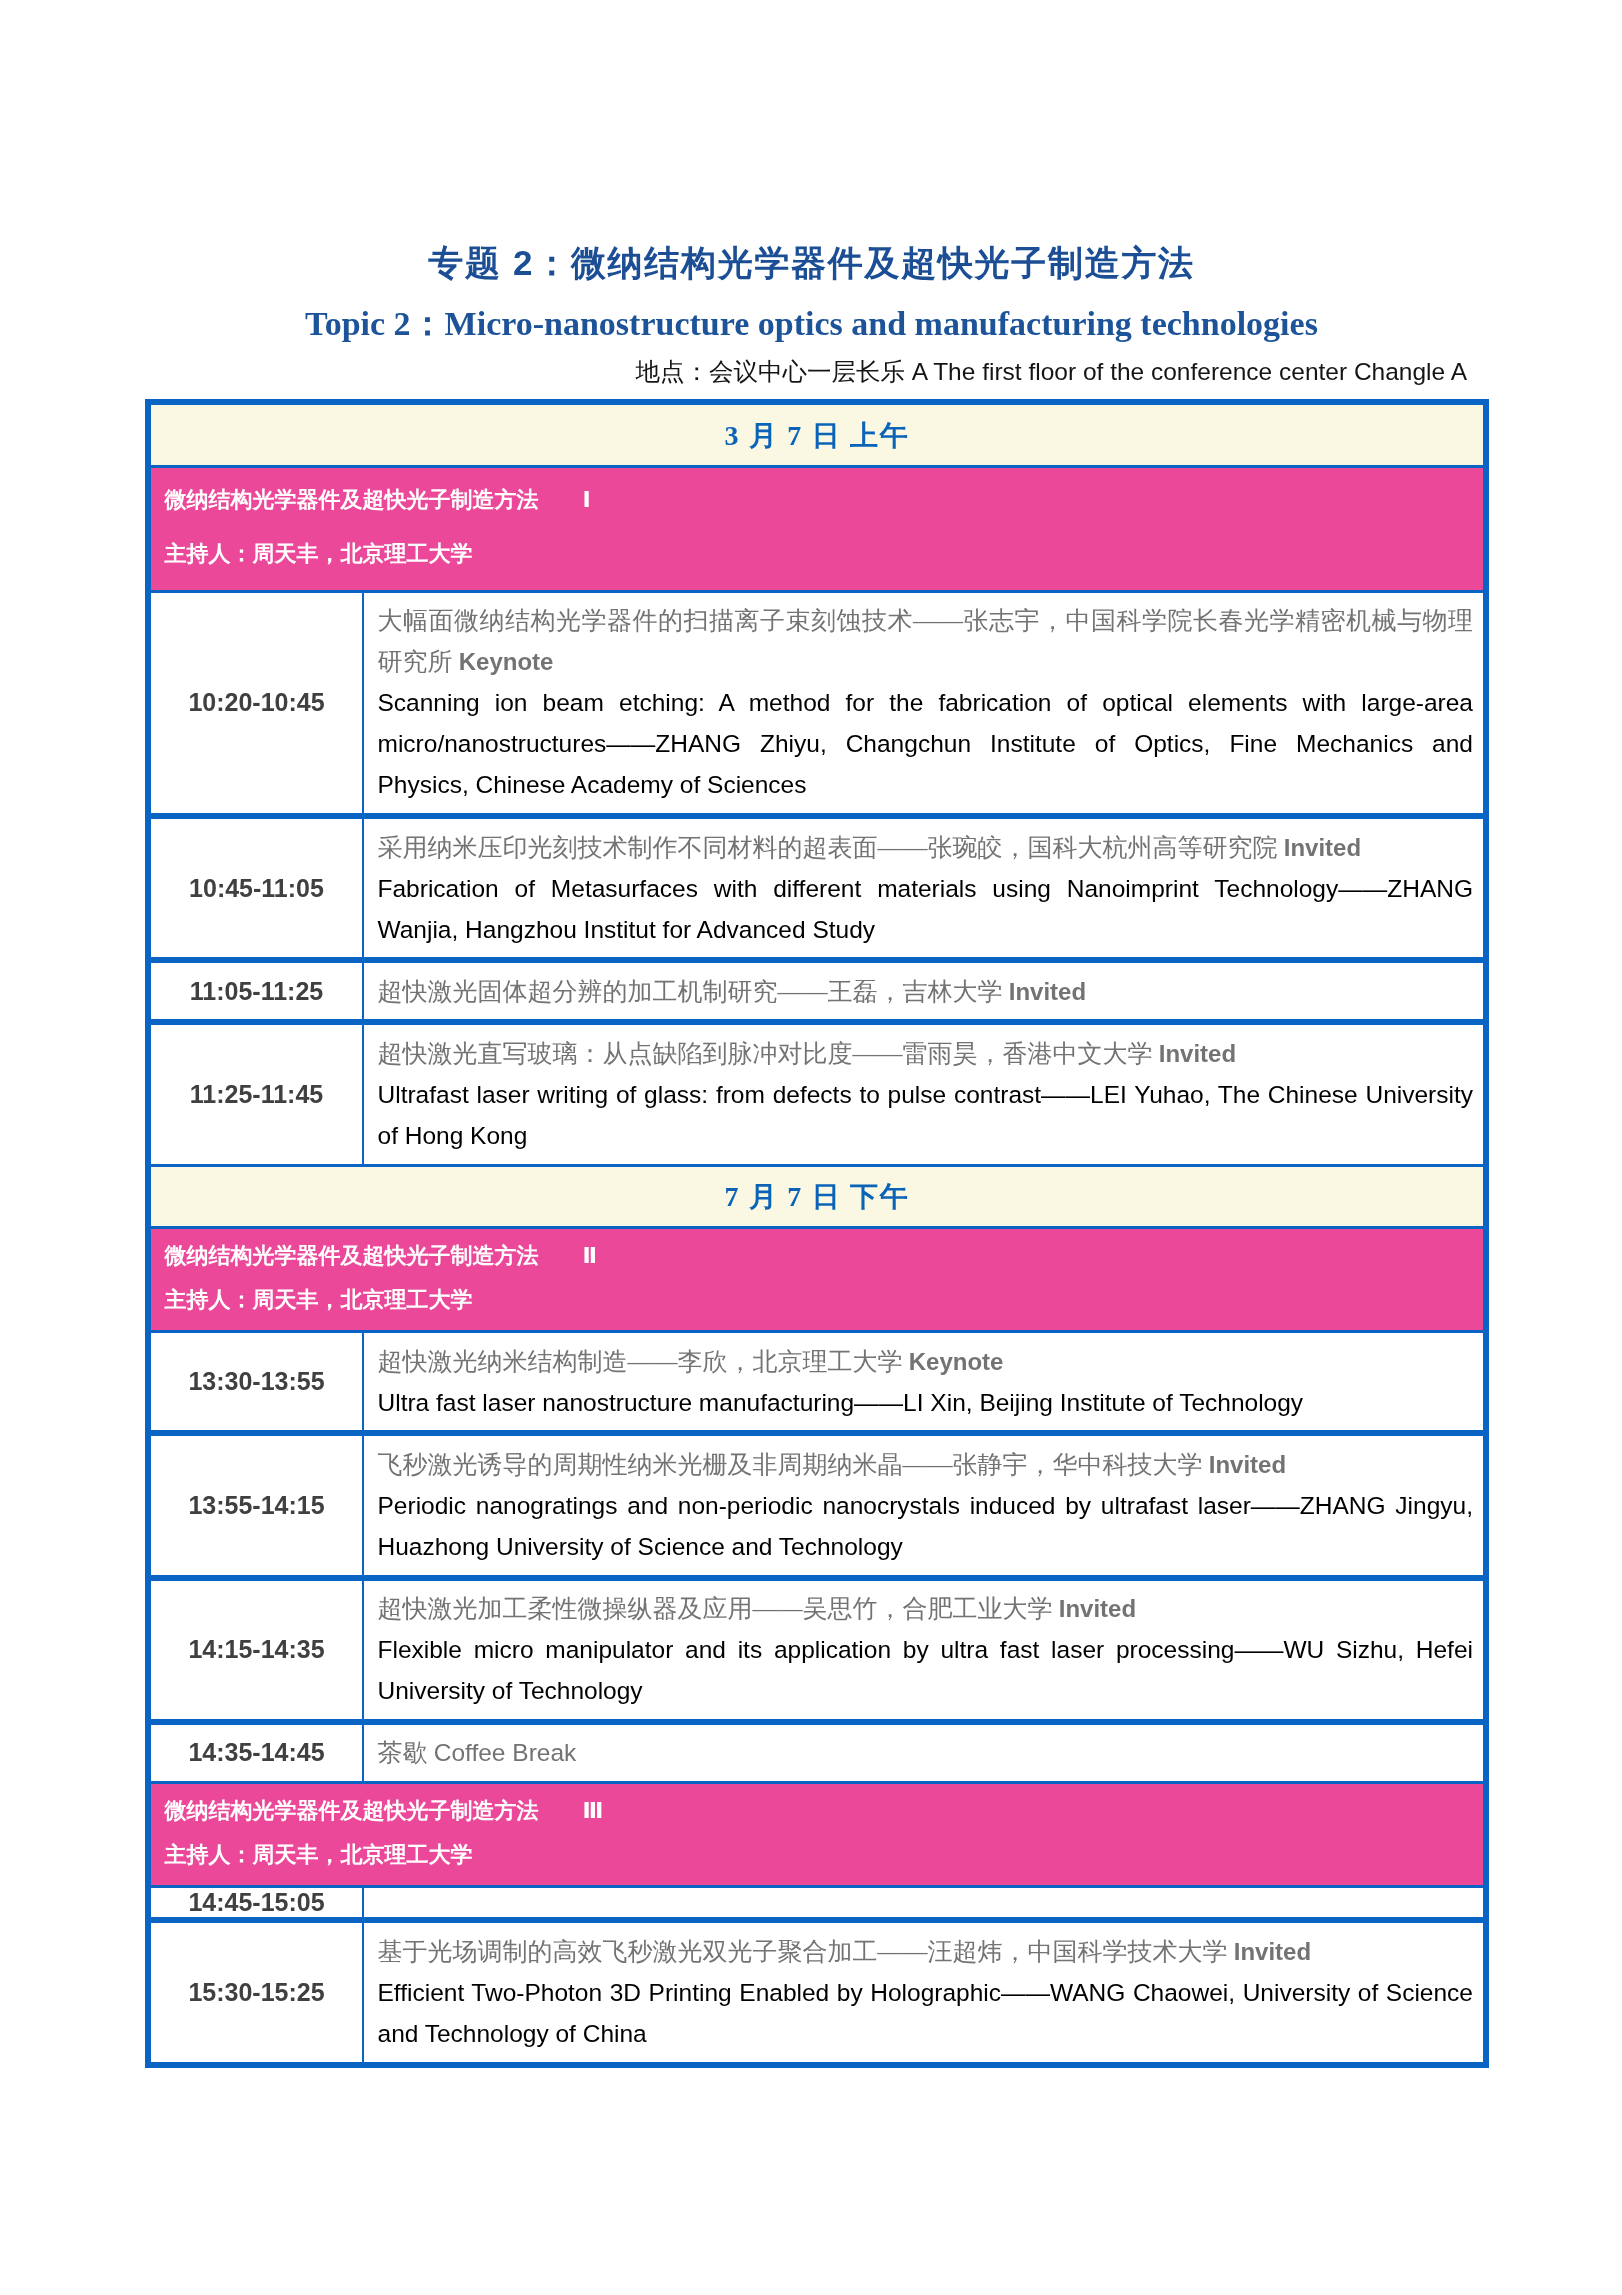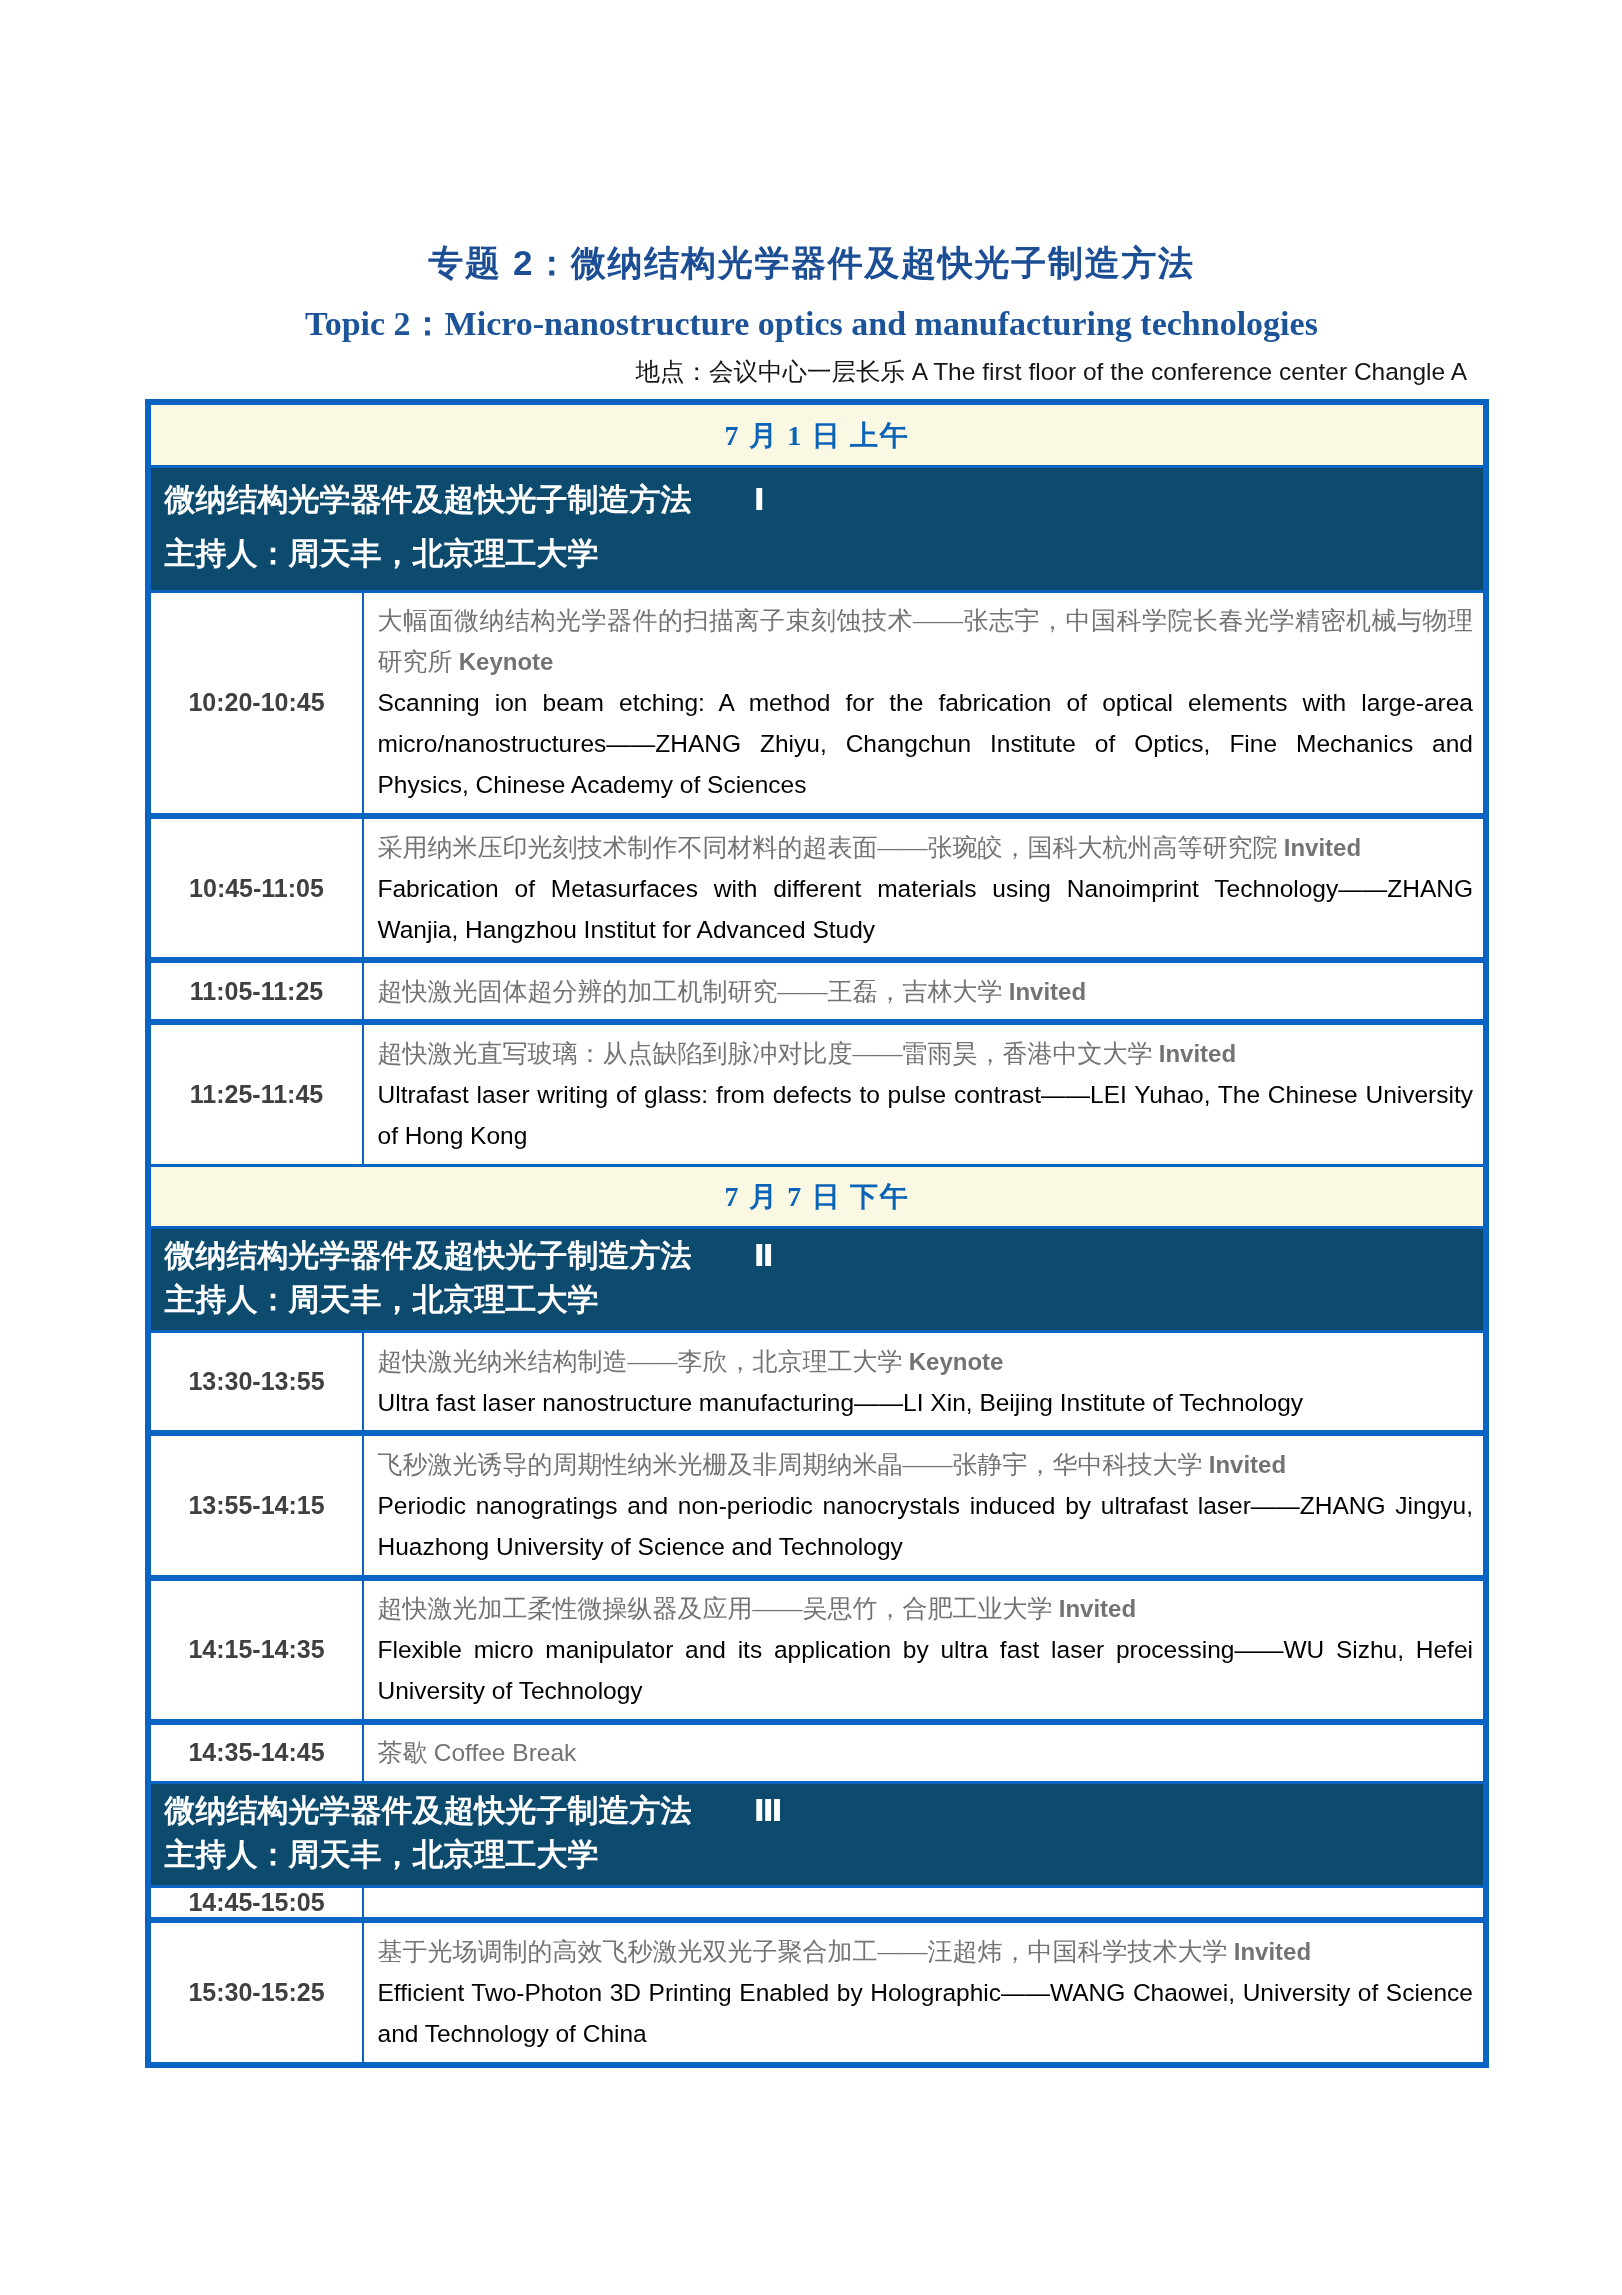--- a/index.html
+++ b/index.html
@@ -34,21 +34,21 @@
   .row-talk + .row-talk { border-top:6px solid #0a64c4; }
 
   .row-day {
     background:#faf8e2; color:#0b63b8; text-align:center; font-weight:bold;
     font-size:28px; line-height:35px; padding:12.7px 0;
     font-family:"Liberation Serif","DejaVu Serif",serif; letter-spacing:1.7px;
   }
   .row-day.compact { padding:12px 0; }
 
   .row-session {
-    background:#0c4a6e; color:#ffffff; font-weight:bold; font-size:31px;
+    background:#ec4899; color:#ffffff; font-weight:bold; font-size:22px;
     padding:5px 13.5px 8.5px 13.5px;
     font-family:"Liberation Sans","DejaVu Sans",sans-serif;
   }
   .row-session .s-line { line-height:44px; }
   .row-session.tall .s-line { line-height:54px; }
 
   .row-talk { display:flex; background:#ffffff; }
   .cell-time {
     flex:0 0 213px; box-sizing:border-box; border-right:2.5px solid #0a64c4;
     display:flex; align-items:center; justify-content:center;
@@ -77,21 +77,21 @@
 </head>
 <body>
 
 <div class="page">
   <div class="doc-header">
     <h1 class="title-zh">专题 2：微纳结构光学器件及超快光子制造方法</h1>
     <h2 class="title-en">Topic 2：Micro-nanostructure optics and manufacturing technologies</h2>
     <div class="location">地点：会议中心一层长乐 A The first floor of the conference center Changle A</div>
   </div>
   <div class="schedule-table" id="schedule-table">
-      <div class="row row-day"><span class="s-line">7 月 1 日 上午</span></div>
+      <div class="row row-day"><span class="s-line">3 月 7 日 上午</span></div>
       <div class="row row-session tall">
         <div class="s-line">微纳结构光学器件及超快光子制造方法　　Ⅰ</div>
         <div class="s-line">主持人：周天丰，北京理工大学</div>
       </div>
       <div class="row row-talk">
         <div class="cell-time">10:20-10:45</div>
         <div class="cell-body">
           <p class="p-zh">大幅面微纳结构光学器件的扫描离子束刻蚀技术——张志宇，中国科学院长春光学精密机械与物理研究所 <b class="tag">Keynote</b></p>
           <p class="p-en">Scanning ion beam etching: A method for the fabrication of optical elements with large-area micro/nanostructures——ZHANG Zhiyu, Changchun Institute of Optics, Fine Mechanics and Physics, Chinese Academy of Sciences</p>
         </div>

